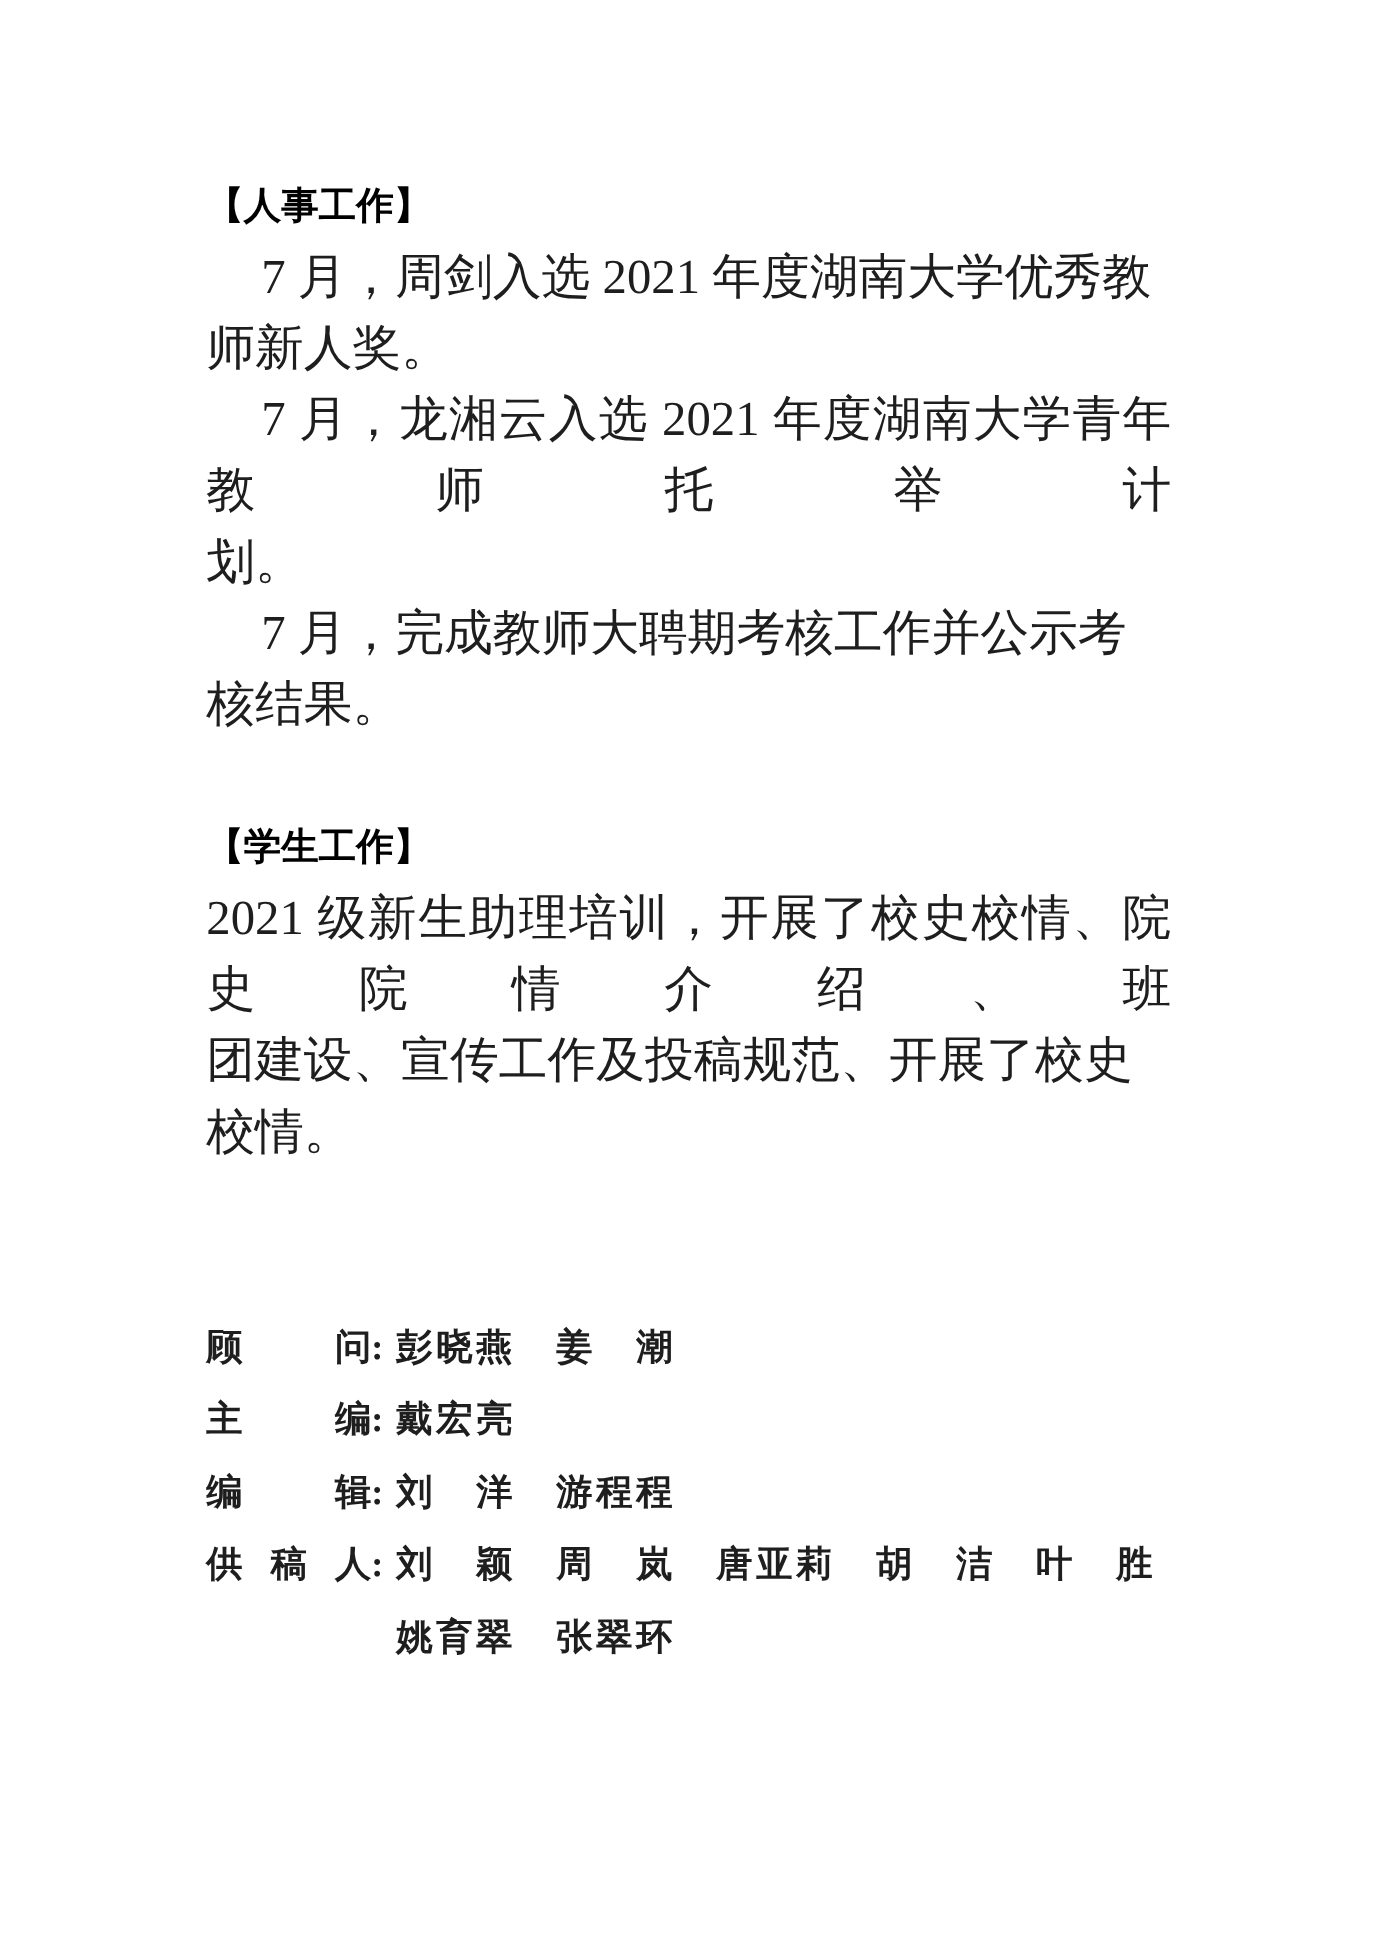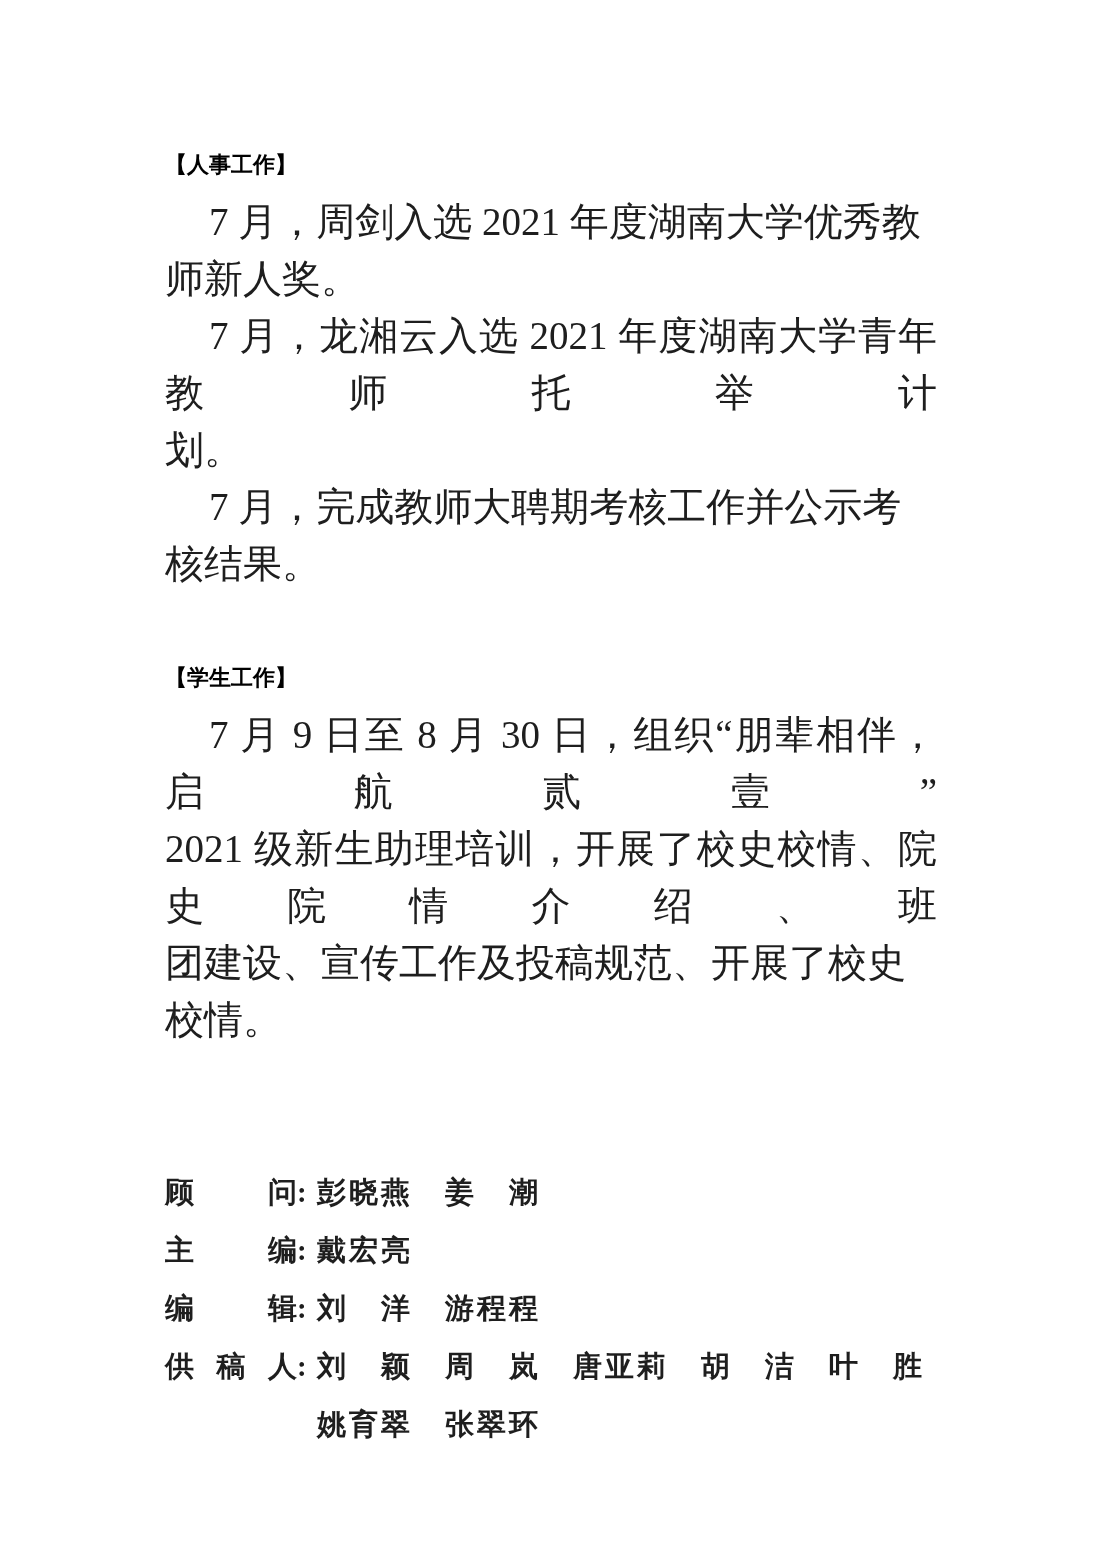--- a/index.html
+++ b/index.html
@@ -13,21 +13,21 @@
     height: 1559px;
     box-sizing: border-box;
     background: #ffffff;
     padding: 136px 165px 0 165px;
     font-family: "Liberation Serif", "DejaVu Serif", serif;
     color: #1e1e1e;
     overflow: hidden;
   }
   .heading {
     margin: 0;
-    font-size: 22px;
+    font-size: 30px;
     line-height: 57px;
     font-weight: 700;
     color: #000000;
   }
   .line {
     margin: 0;
     font-size: 39px;
     line-height: 57px;
     white-space: normal;
     font-family: Liberation Serif, serif;
@@ -69,21 +69,20 @@
   <div class="section">
     <h2 class="heading">【人事工作】</h2>
     <p class="line indent">7 月，周剑入选 2021 年度湖南大学优秀教师新人奖。</p>
     <p class="line indent fill">7 月，龙湘云入选 2021 年度湖南大学青年教师托举计</p>
     <p class="line">划。</p>
     <p class="line indent">7 月，完成教师大聘期考核工作并公示考核结果。</p>
   </div>
 
   <div class="section section-gap">
     <h2 class="heading">【学生工作】</h2>
-    <p class="line indent fill">7 月 9 日至 8 月 30 日，组织“朋辈相伴，启航贰壹”</p>
     <p class="line fill">2021 级新生助理培训，开展了校史校情、院史院情介绍、班</p>
     <p class="line">团建设、宣传工作及投稿规范、开展了校史校情。</p>
   </div>
 
   <div class="credits">
     <div class="credit-row">
       <span class="credit-label">顾　问</span><span class="credit-colon">:</span><span class="credit-value">彭晓燕　姜　潮</span>
     </div>
     <div class="credit-row">
       <span class="credit-label">主　编</span><span class="credit-colon">:</span><span class="credit-value">戴宏亮</span>

